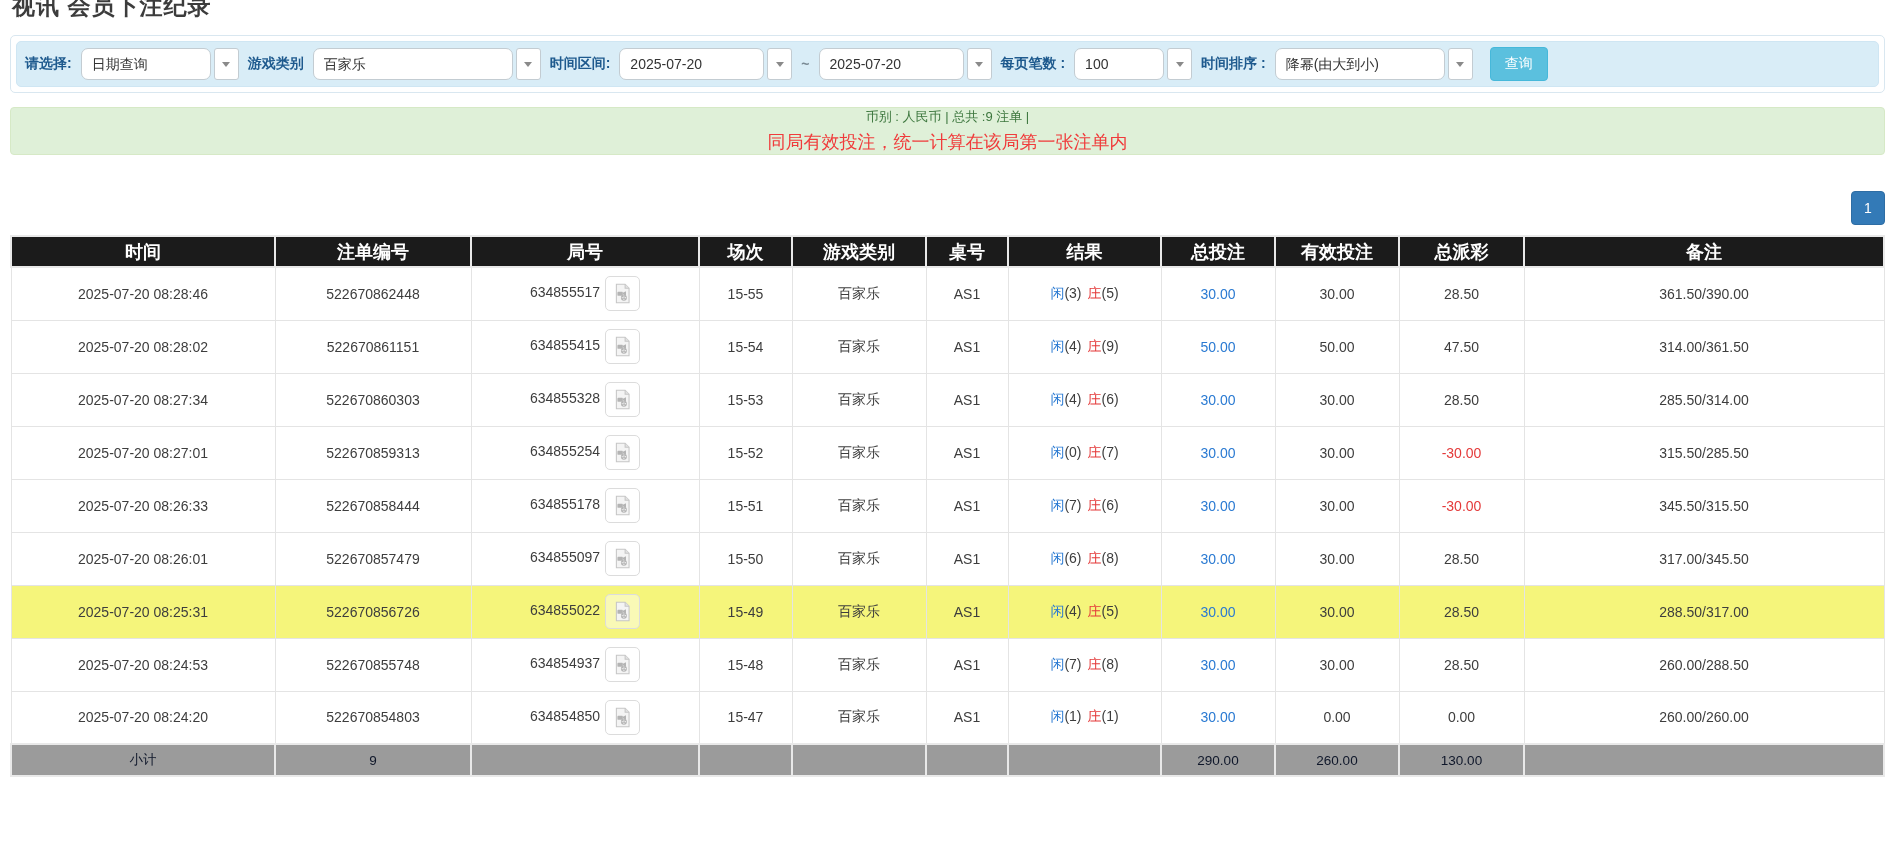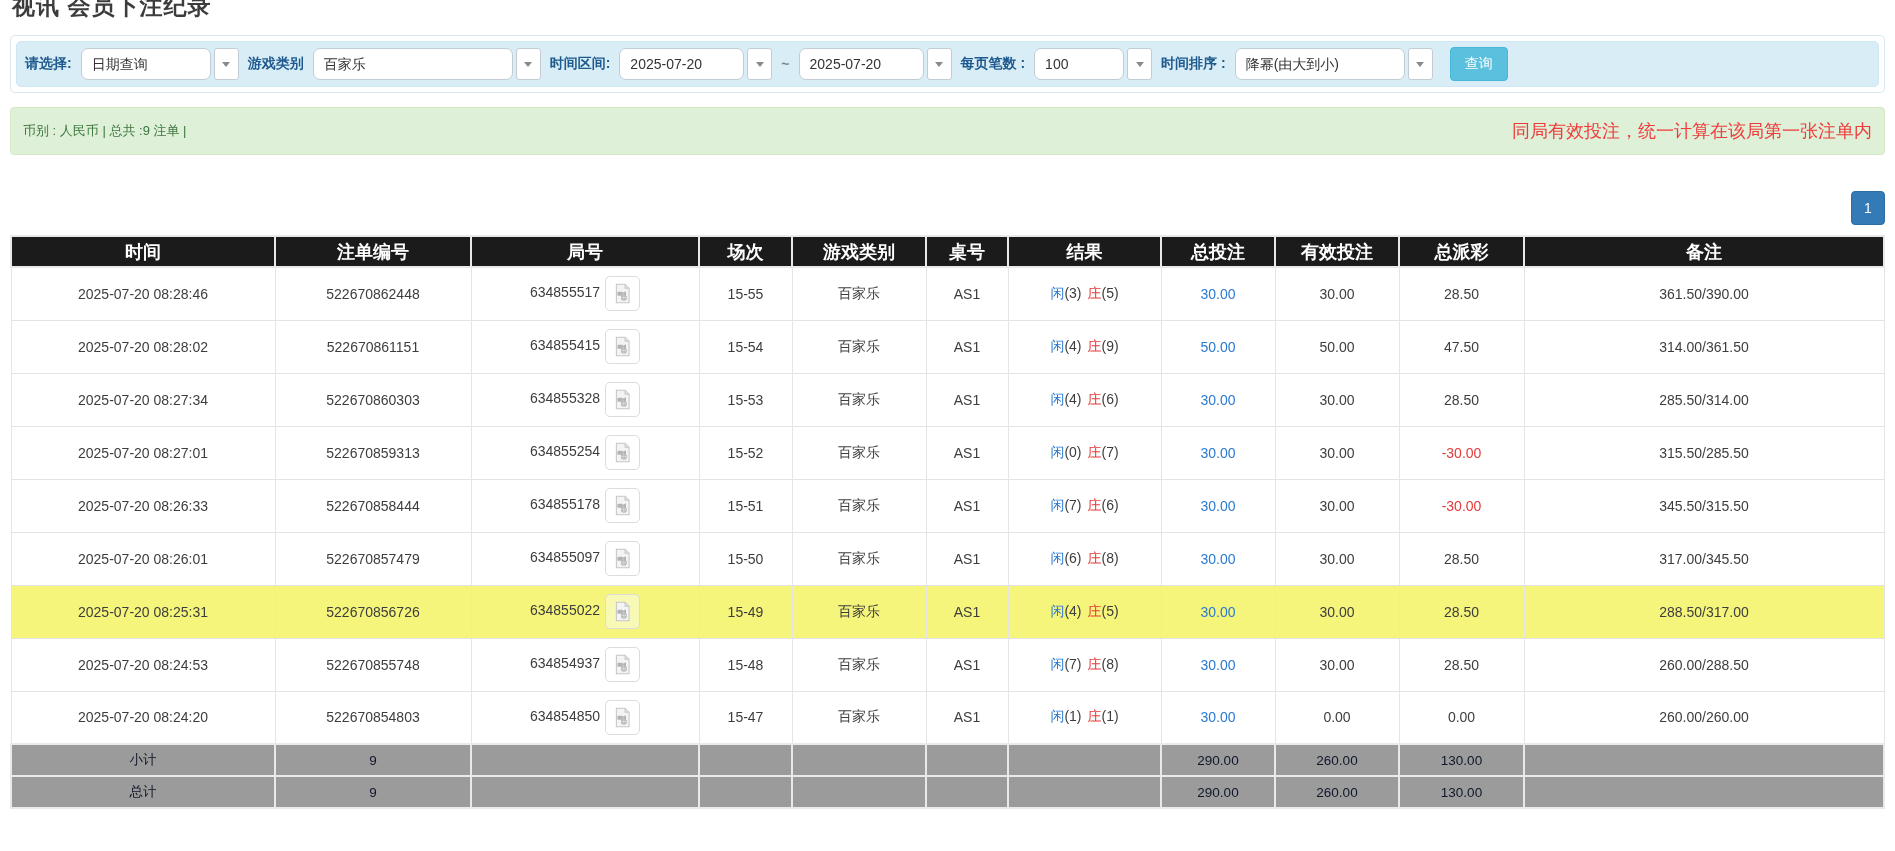--- a/index.html
+++ b/index.html
@@ -18,23 +18,23 @@
   
   .filter-wrapper{margin-top:13px;border:1px solid #d9e7f0;border-radius:5px;padding:5px;background:#fff;}
   .filter-bar{background:var(--filter-bg);border:1px solid #cfe6f3;border-radius:5px;padding:5px 8px;display:flex;align-items:center;gap:9px;height:46px;}
   .flabel{color:var(--label-blue);font-weight:bold;font-size:14px;white-space:nowrap;}
   .combo{display:flex;align-items:center;gap:3px;height:32px;}
   .combo .val{background:#fff;border:1px solid #c3ccd2;border-radius:7px;height:32px;line-height:30px;padding:0 10px;font-size:14px;color:#333;white-space:nowrap;overflow:hidden;}
   .combo .arrow-btn{background:#fff;border:1px solid #c3ccd2;border-radius:3px;width:25px;height:32px;display:flex;align-items:center;justify-content:center;cursor:pointer;}
   .tri{width:0;height:0;border-left:4px solid transparent;border-right:4px solid transparent;border-top:5px solid #8a8a8a;}
   .tilde{color:#7a8a94;font-weight:bold;}
   .search-btn{margin-left:8px;background:var(--button-cyan);color:#fff;border:1px solid #46b8da;border-radius:4px;height:34px;padding:0 14px;font-size:14px;cursor:pointer;}
-  .w130{width:130px;} .w200{width:200px;} .w125{width:125px;} .w90{width:90px;} .w170{width:170px;}
+  .w130{width:130px;} .w200{width:200px;} .w125{width:145px;} .w90{width:90px;} .w170{width:170px;}
   
-  .alert-bar{margin-top:14px;background:var(--success-bg);border:1px solid #d6e9c6;border-radius:4px;height:48px;display:flex;align-items:center;justify-content:space-between;padding:0 12px;}
+  .alert-bar{margin-top:14px;background:var(--success-bg);border:1px solid #d6e9c6;border-radius:4px;height:48px;display:flex;align-items:center;justify-content:space-between;padding:0 12px;flex-direction:column;}
   .alert-left{color:var(--success-green);font-size:13px;}
   .alert-right{color:var(--alert-red);font-size:18px;}
   
   .pager-row{margin-top:36px;display:flex;justify-content:flex-end;}
   .pager{width:34px;height:34px;background:var(--pager-blue);border:1px solid #2e6da4;border-radius:4px;color:#fff;font-size:14px;cursor:pointer;}
   
   table{margin-top:10px;width:100%;border-collapse:collapse;table-layout:fixed;}
   thead th{background:var(--header-bg);color:#fff;font-size:18px;font-weight:bold;height:31px;border:2px solid #e9e9e9;padding:0 2px;}
   tbody td{text-align:center;font-size:14px;color:#3d3d3d;height:53px;border:1px solid #e4e4e4;padding:0 4px;background:#fff;}
   tbody tr.highlight td{background:var(--highlight-yellow);}
@@ -419,27 +419,14 @@
       <td></td>
         <td></td>
         <td></td>
       <td></td>
         <td></td>
       <td>290.00</td>
       <td>260.00</td>
       <td>130.00</td>
       <td></td>
     </tr>
-    <tr>
-      <td>总计</td>
-      <td>9</td>
-      <td></td>
-        <td></td>
-        <td></td>
-      <td></td>
-        <td></td>
-      <td>290.00</td>
-      <td>260.00</td>
-      <td>130.00</td>
-      <td></td>
-    </tr>
   </tfoot>
 </table>
 
 </body></html>

